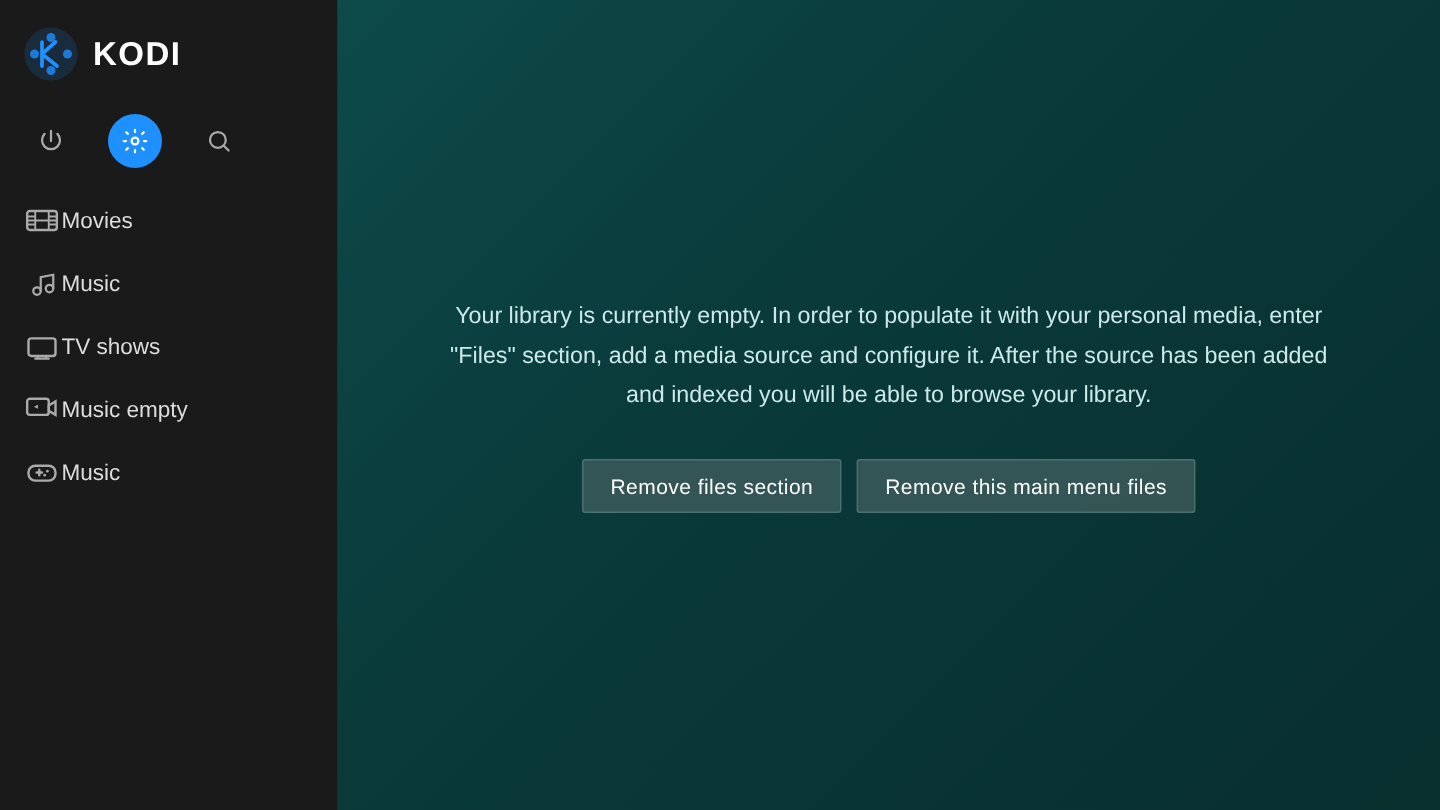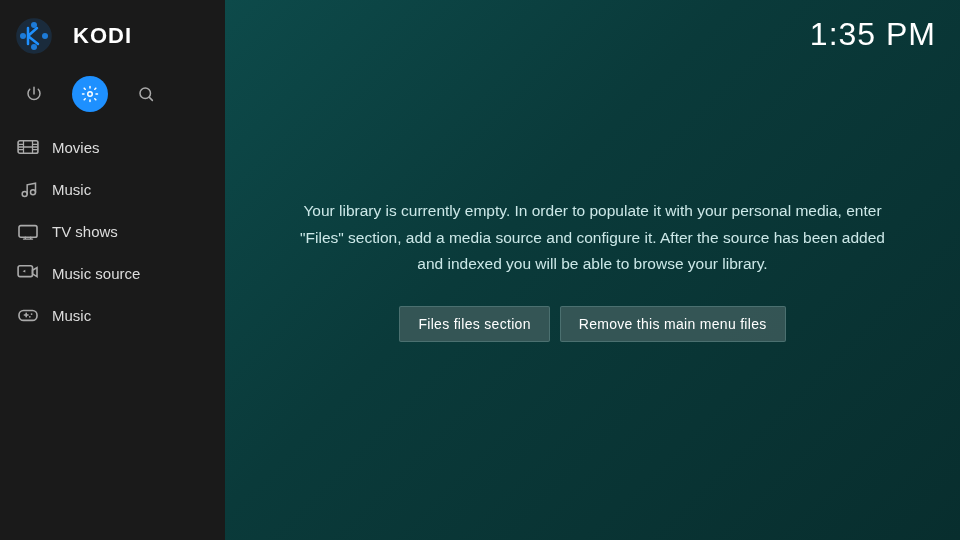--- a/index.html
+++ b/index.html
@@ -21,21 +21,21 @@
       background: #1a1a1a;
       display: flex;
       flex-direction: column;
       color: #fff;
     }
 
     .sidebar-header {
       display: flex;
       align-items: center;
       padding: 18px 16px 14px 16px;
-      gap: 21px;
+      gap: 10px;
       border-bottom: none;
     }
 
     .kodi-logo {
       width: 36px;
       height: 36px;
       flex-shrink: 0;
     }
 
     .kodi-title {
@@ -75,21 +75,21 @@
       padding-top: 6px;
     }
 
     .nav-item {
       display: flex;
       align-items: center;
       padding: 9px 16px;
       cursor: pointer;
       color: #ccc;
       font-size: 15px;
-      gap: 12px;
+      gap: 1px;
       transition: background 0.1s;
     }
 
     .nav-item .nav-icon {
       width: 24px;
       height: 24px;
       display: flex;
       align-items: center;
       justify-content: center;
       color: #aaa;
@@ -238,21 +238,21 @@
     </div>
 
     <div class="nav-item">
       <span class="nav-icon">
         <svg width="22" height="18" viewBox="0 0 24 20" fill="none" xmlns="http://www.w3.org/2000/svg">
           <rect x="1" y="2" width="16" height="12" rx="2" stroke="#aaa" stroke-width="1.8" fill="none"></rect>
           <path d="M17 7l5-3v10l-5-3V7z" stroke="#aaa" stroke-width="1.8" fill="none"></path>
           <path d="M6 8l3-1.5v3L6 8z" fill="#aaa"></path>
         </svg>
       </span>
-      <span class="nav-label">Music source</span>
+      <span class="nav-label">Music empty</span>
     </div>
 
 
 
     <div class="nav-item">
       <span class="nav-icon">
         <svg width="22" height="18" viewBox="0 0 24 20" fill="none" xmlns="http://www.w3.org/2000/svg">
           <rect x="2" y="5" width="20" height="11" rx="5" stroke="#aaa" stroke-width="1.8" fill="none"></rect>
           <path d="M8 10h4M10 8v4" stroke="#aaa" stroke-width="1.8" stroke-linecap="round"></path>
           <circle cx="16" cy="9" r="1" fill="#aaa"></circle>
@@ -261,22 +261,21 @@
       </span>
       <span class="nav-label">Music</span>
     </div>
 
 
   </nav>
 </div>
 
 <div class="main-content">
 
-  <div class="clock">1:35 PM</div>
 
   <div class="center-content">
     <p class="library-message">Your library is currently empty. In order to populate it with your personal media, enter "Files" section, add a media source and configure it. After the source has been added and indexed you will be able to browse your library.</p>
     <div class="action-buttons">
-      <button class="btn">Files files section</button>
+      <button class="btn">Remove files section</button>
       <button class="btn">Remove this main menu files</button>
     </div>
   </div>
 </div>
 
 </body></html>

